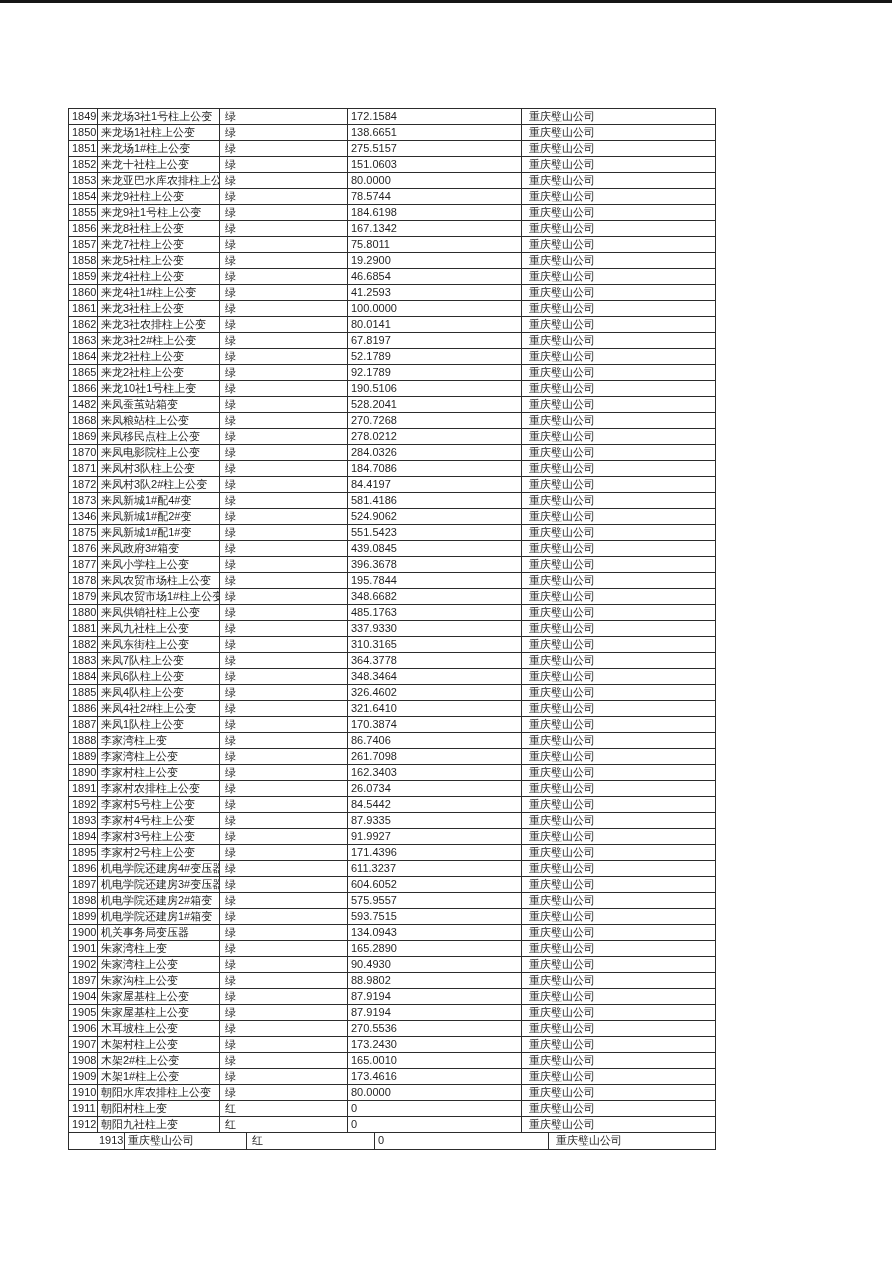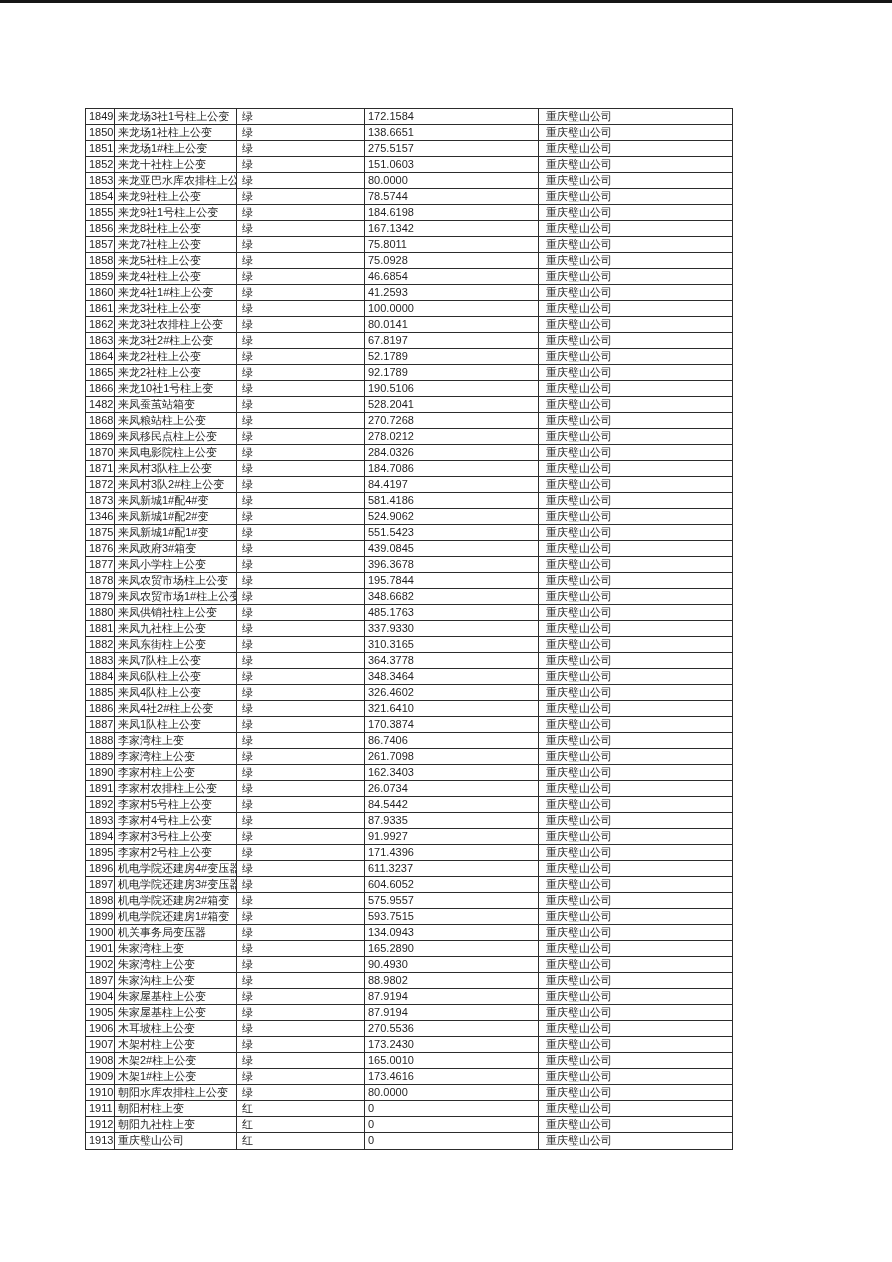--- a/index.html
+++ b/index.html
@@ -9,31 +9,31 @@
     background:#ffffff;
     font-family:"Liberation Sans","DejaVu Sans",sans-serif;
     overflow:hidden;
   }
   .top-border {
     position:absolute; top:0; left:0;
     width:892px; height:3px;
     background:#161616;
   }
   .data-table {
-    position:absolute; left:85px; top:108px;
+    position:absolute; left:68px; top:108px;
     width:648px;
     border:1px solid #2c2c2c;
     background:#ffffff;
   }
   .tr {
     display:flex;
     height:16px;
     border-bottom:1px solid #2c2c2c;
   }
-  .tr:last-child { border-bottom:none; }
+  .tr:last-child { border-bottom:none;margin-left:27px; }
   .td {
     border-right:1px solid #2c2c2c;
     font-size:11px;
     line-height:15px;
     color:#1f1f1f;
     padding-left:3px;
     white-space:nowrap;
     overflow:hidden;
     flex:none;
   }
@@ -109,21 +109,21 @@
     <div class="td c-id">1857</div>
     <div class="td c-name">来龙7社柱上公变</div>
     <div class="td c-status">绿</div>
     <div class="td c-value">75.8011</div>
     <div class="td c-company">重庆璧山公司</div>
   </div>
     <div class="tr">
     <div class="td c-id">1858</div>
     <div class="td c-name">来龙5社柱上公变</div>
     <div class="td c-status">绿</div>
-    <div class="td c-value">75.0928</div>
+    <div class="td c-value">19.2900</div>
     <div class="td c-company">重庆璧山公司</div>
   </div>
     <div class="tr">
     <div class="td c-id">1859</div>
     <div class="td c-name">来龙4社柱上公变</div>
     <div class="td c-status">绿</div>
     <div class="td c-value">46.6854</div>
     <div class="td c-company">重庆璧山公司</div>
   </div>
     <div class="tr">

